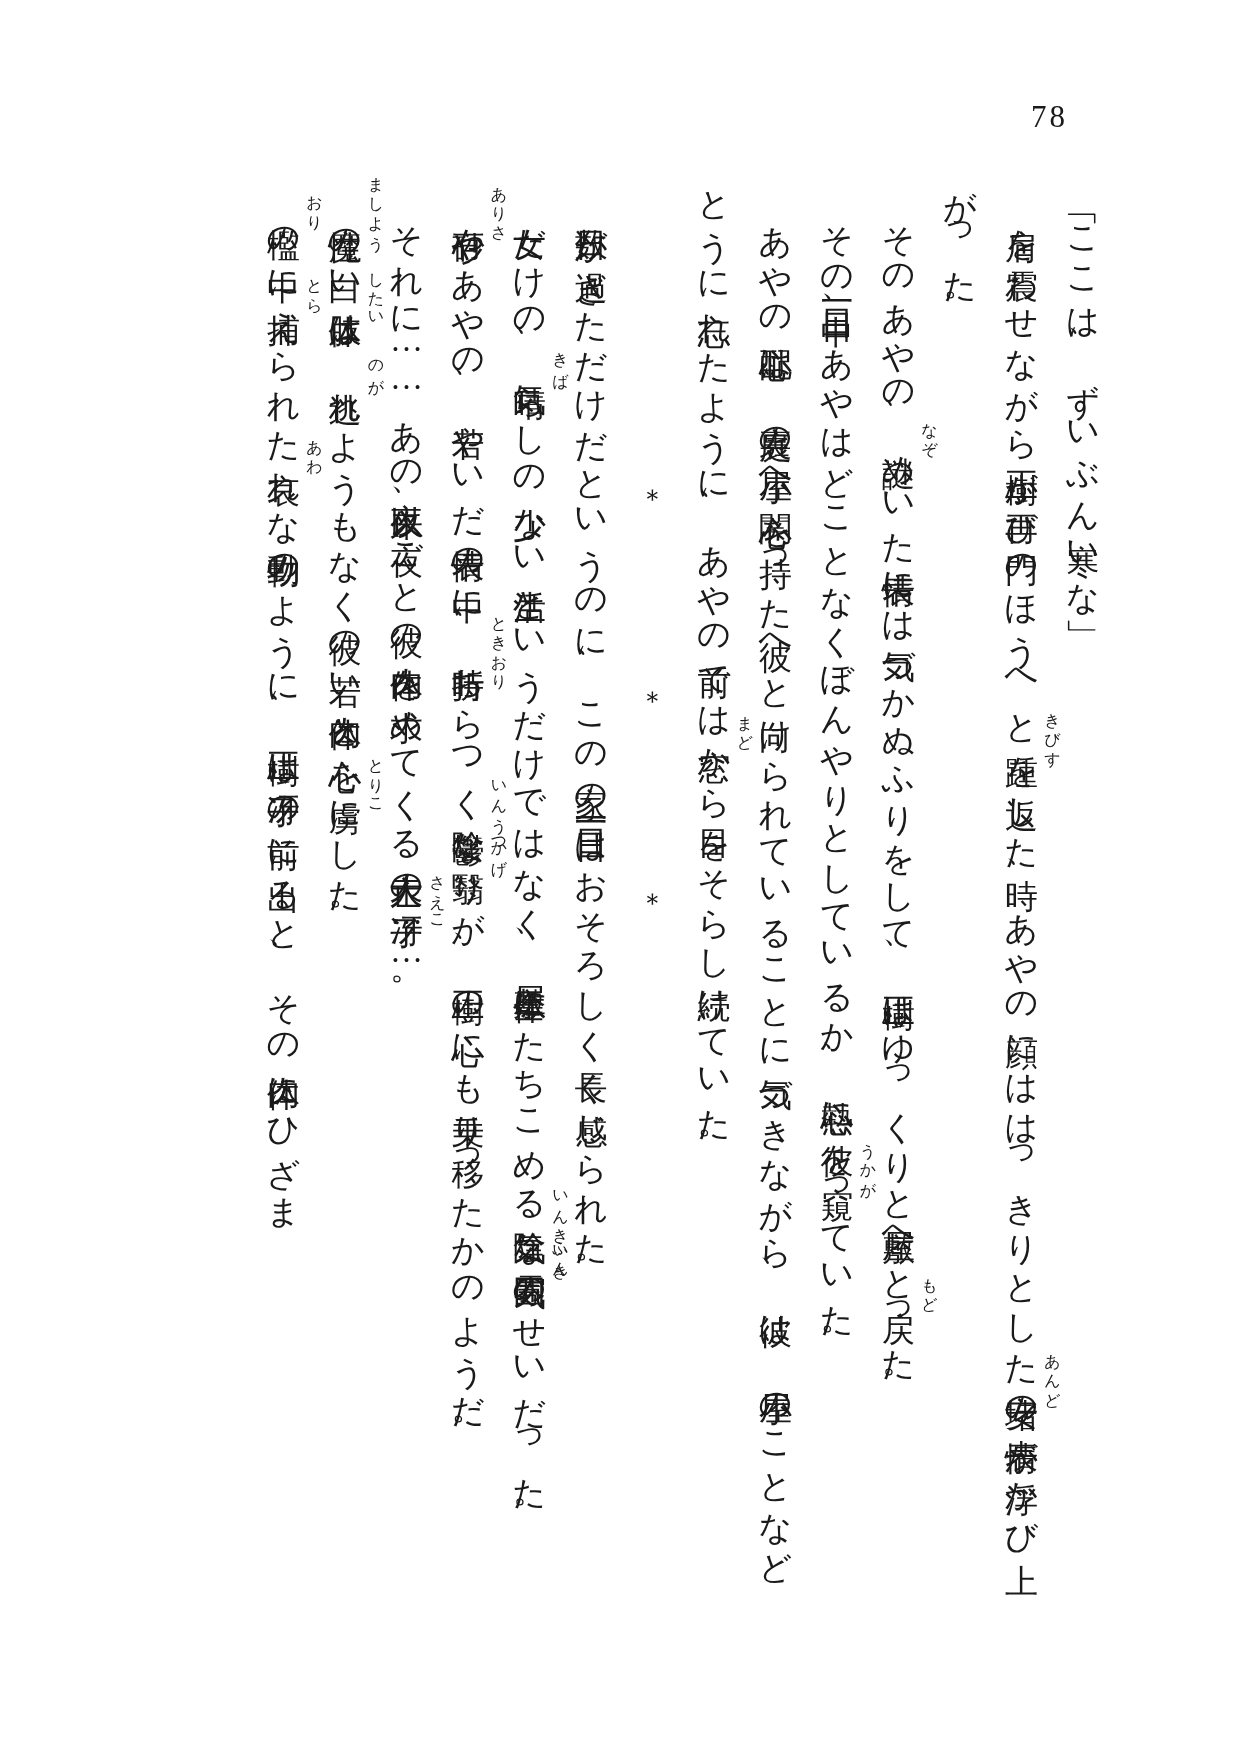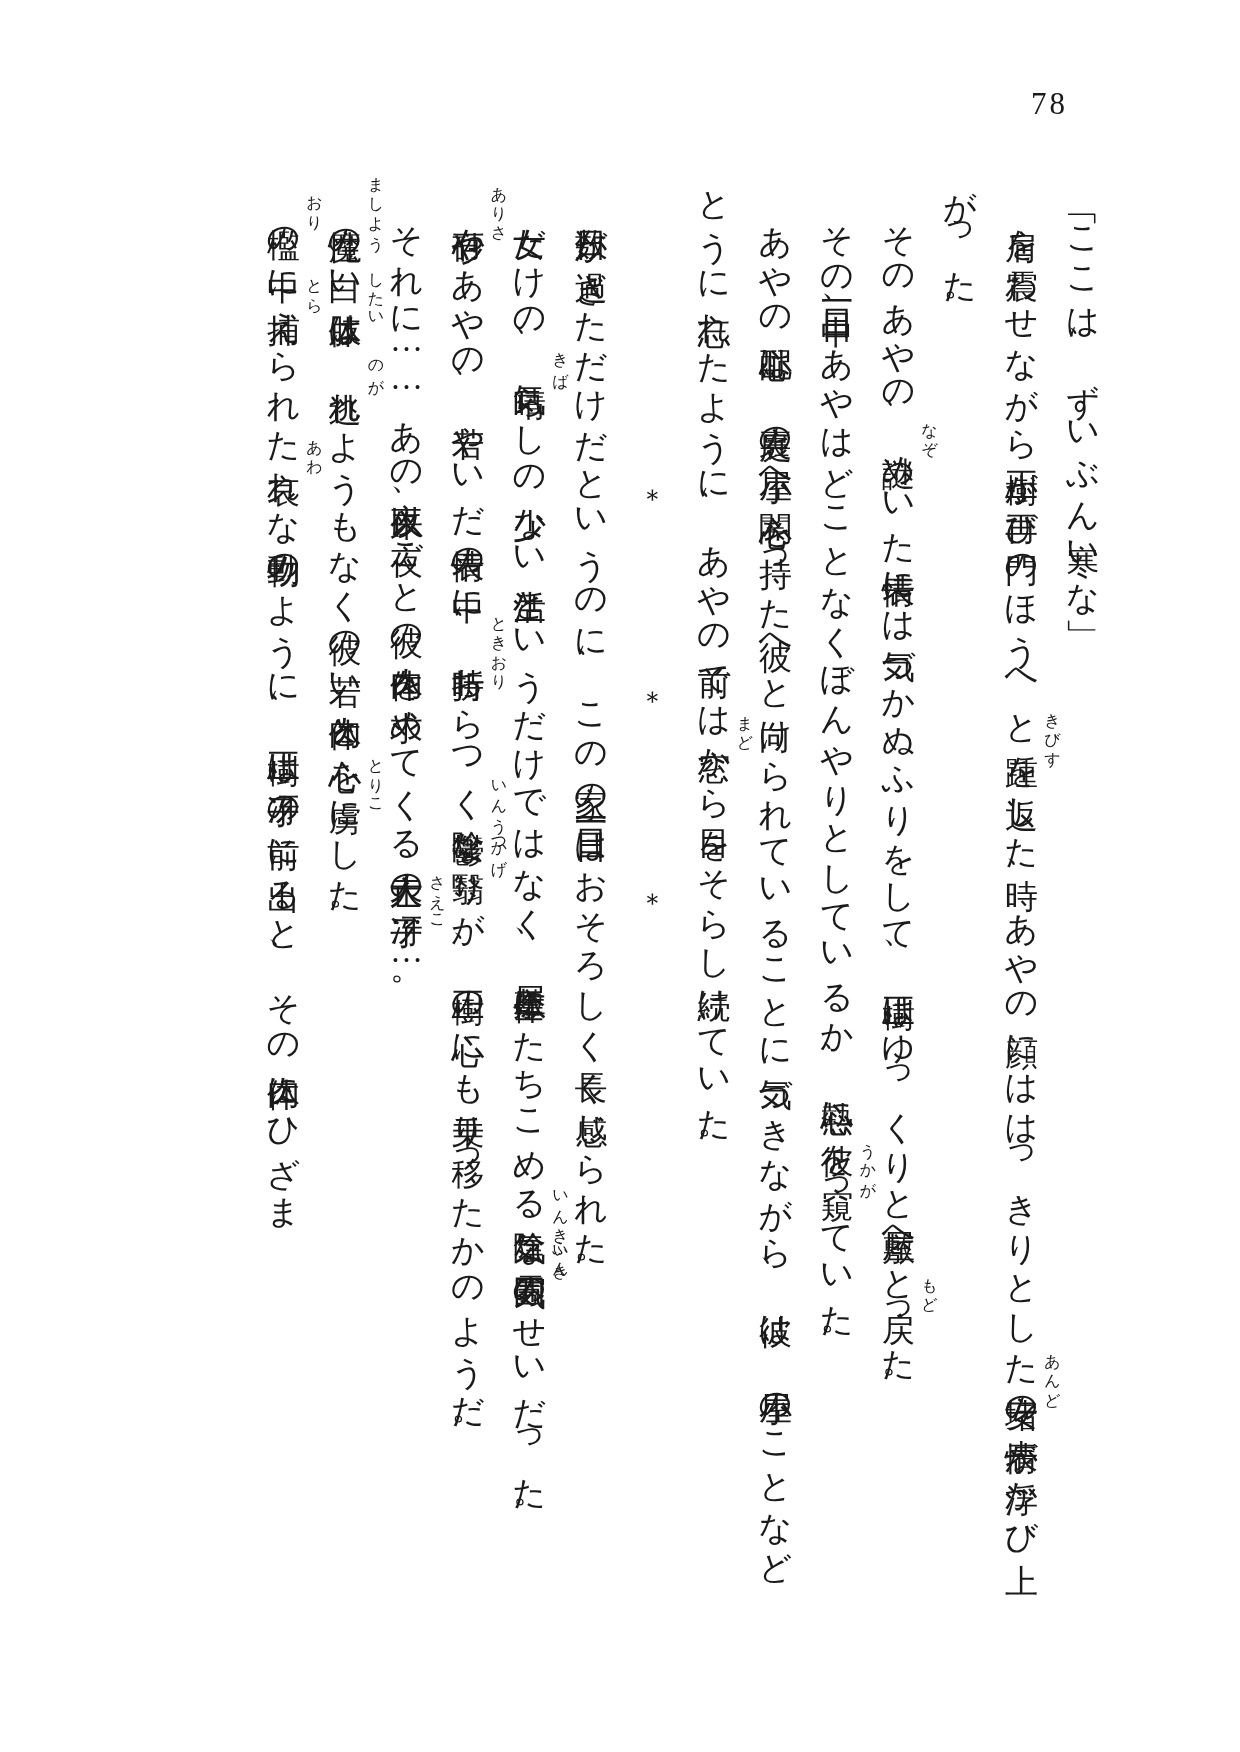--- a/index.html
+++ b/index.html
@@ -10,21 +10,21 @@
     position: relative;
     width: 1240px;
     height: 1752px;
     background: #ffffff;
     color: #1a1a1a;
     overflow: hidden;
   }
 
   .page-number {
     position: absolute;
-    top: 86px;
+    top: 99px;
     left: 1031px;
     font-size: 31px;
     letter-spacing: 3px;
     color: #1a1a1a;
   }
 
   .text-block {
     position: absolute;
     top: 168px;
     right: 127px;

